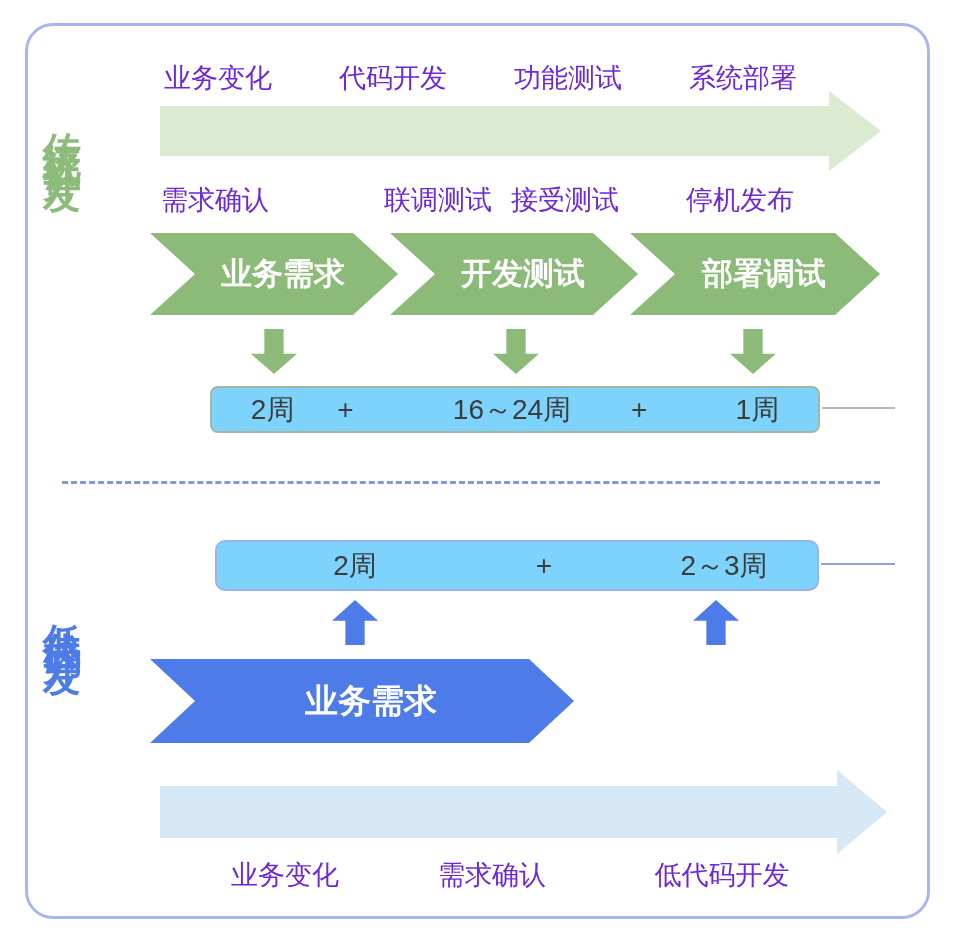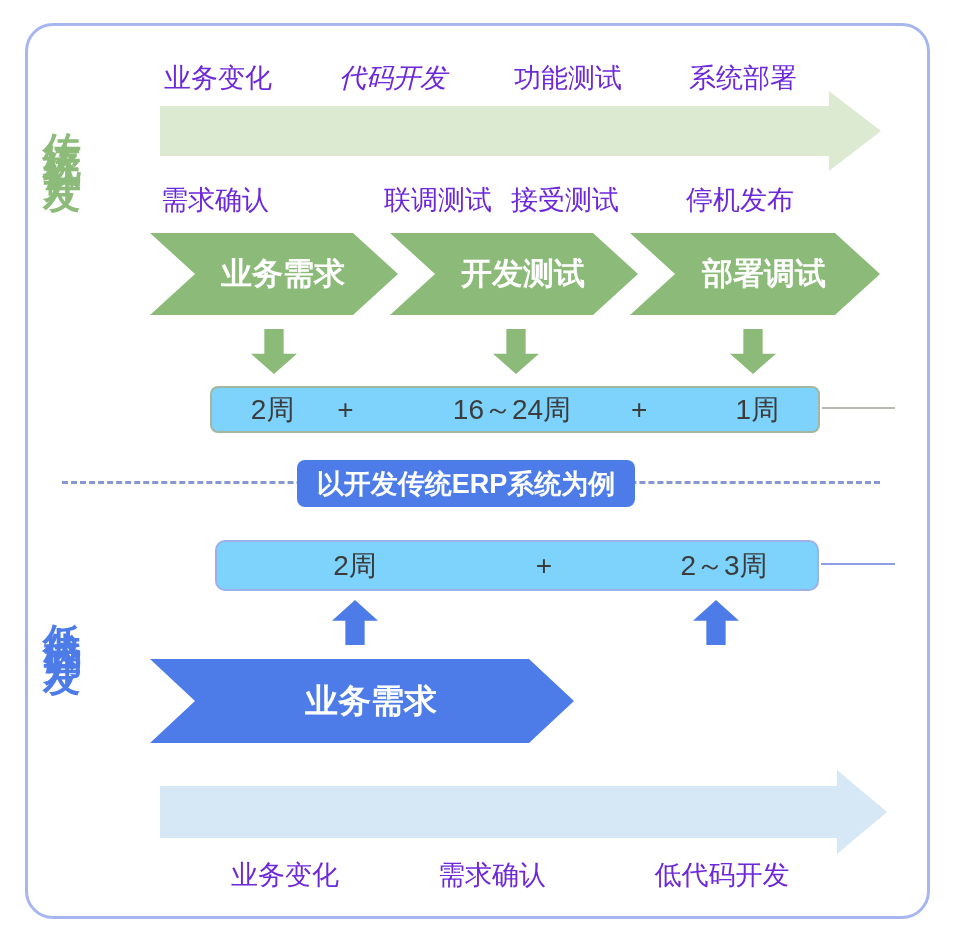--- a/index.html
+++ b/index.html
@@ -41,21 +41,21 @@
 </style>
 </head>
 <body>
 
 <div class="stage">
   <div class="frame"></div>
 
   <div class="vtitle green">传统软件开发</div>
 
   <span class="lbl" style="left:218px;top:60px;">业务变化</span>
-  <span class="lbl" style="left:393px;top:60px;font-style:italic;">代码开发</span>
+  <span class="lbl" style="left:393px;top:60px;">代码开发</span>
   <span class="lbl" style="left:568px;top:60px;">功能测试</span>
   <span class="lbl" style="left:743px;top:60px;">系统部署</span>
 
   <div class="band green"></div>
   <div class="head green"></div>
 
   <span class="lbl" style="left:215px;top:182px;">需求确认</span>
   <span class="lbl" style="left:390px;top:182px;margin-left:48px;">联调测试</span>
   <span class="lbl" style="left:565px;top:182px;">接受测试</span>
   <span class="lbl" style="left:740px;top:182px;">停机发布</span>
@@ -71,21 +71,20 @@
   <div class="dur-box top">
     <span class="dur-item" style="left:10%;">2周</span>
     <span class="dur-item" style="left:22%;">+</span>
     <span class="dur-item" style="left:49.5%;">16～24周</span>
     <span class="dur-item" style="left:70.5%;">+</span>
     <span class="dur-item" style="left:90%;">1周</span>
   </div>
   <div class="tail-line top"></div>
 
   <div class="dash-line"></div>
-  <div class="badge">以开发传统ERP系统为例</div>
 
   <div class="dur-box bottom">
     <span class="dur-item" style="left:23%;">2周</span>
     <span class="dur-item" style="left:54.5%;">+</span>
     <span class="dur-item" style="left:84.5%;">2～3周</span>
   </div>
   <div class="tail-line bottom"></div>
 
   <div class="arrow-up" style="left:332px;"></div>
   <div class="arrow-up" style="left:693px;"></div>

